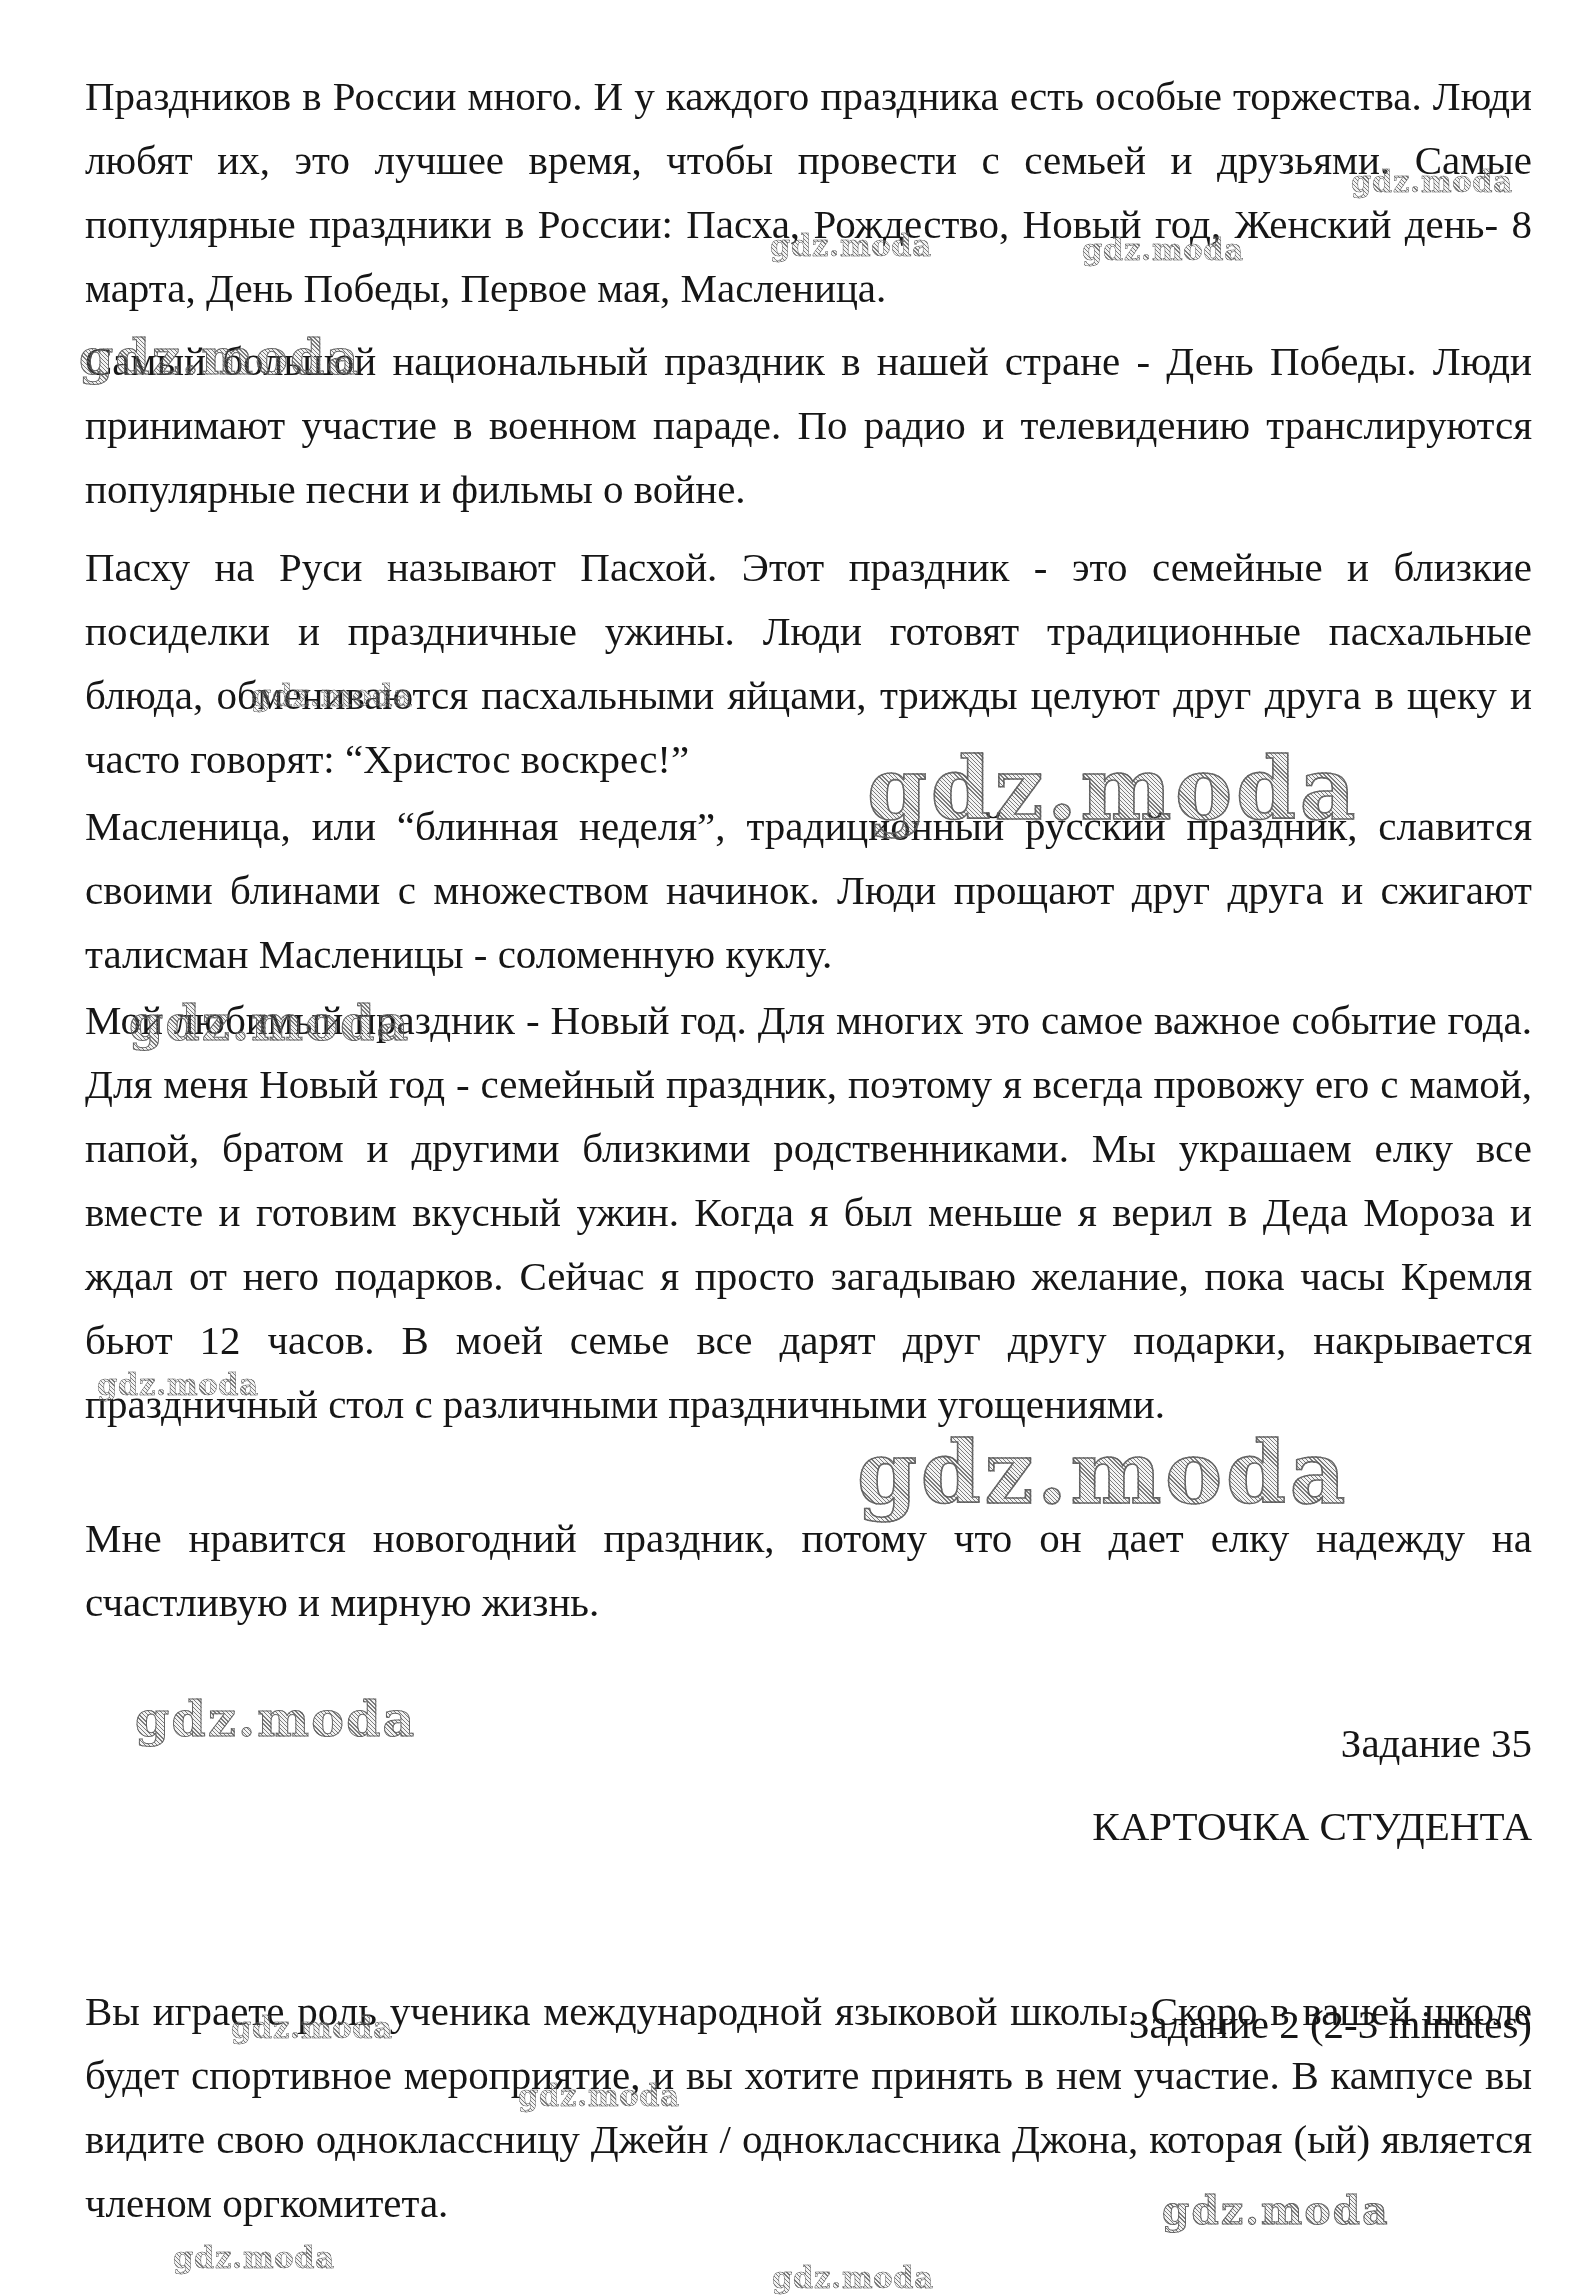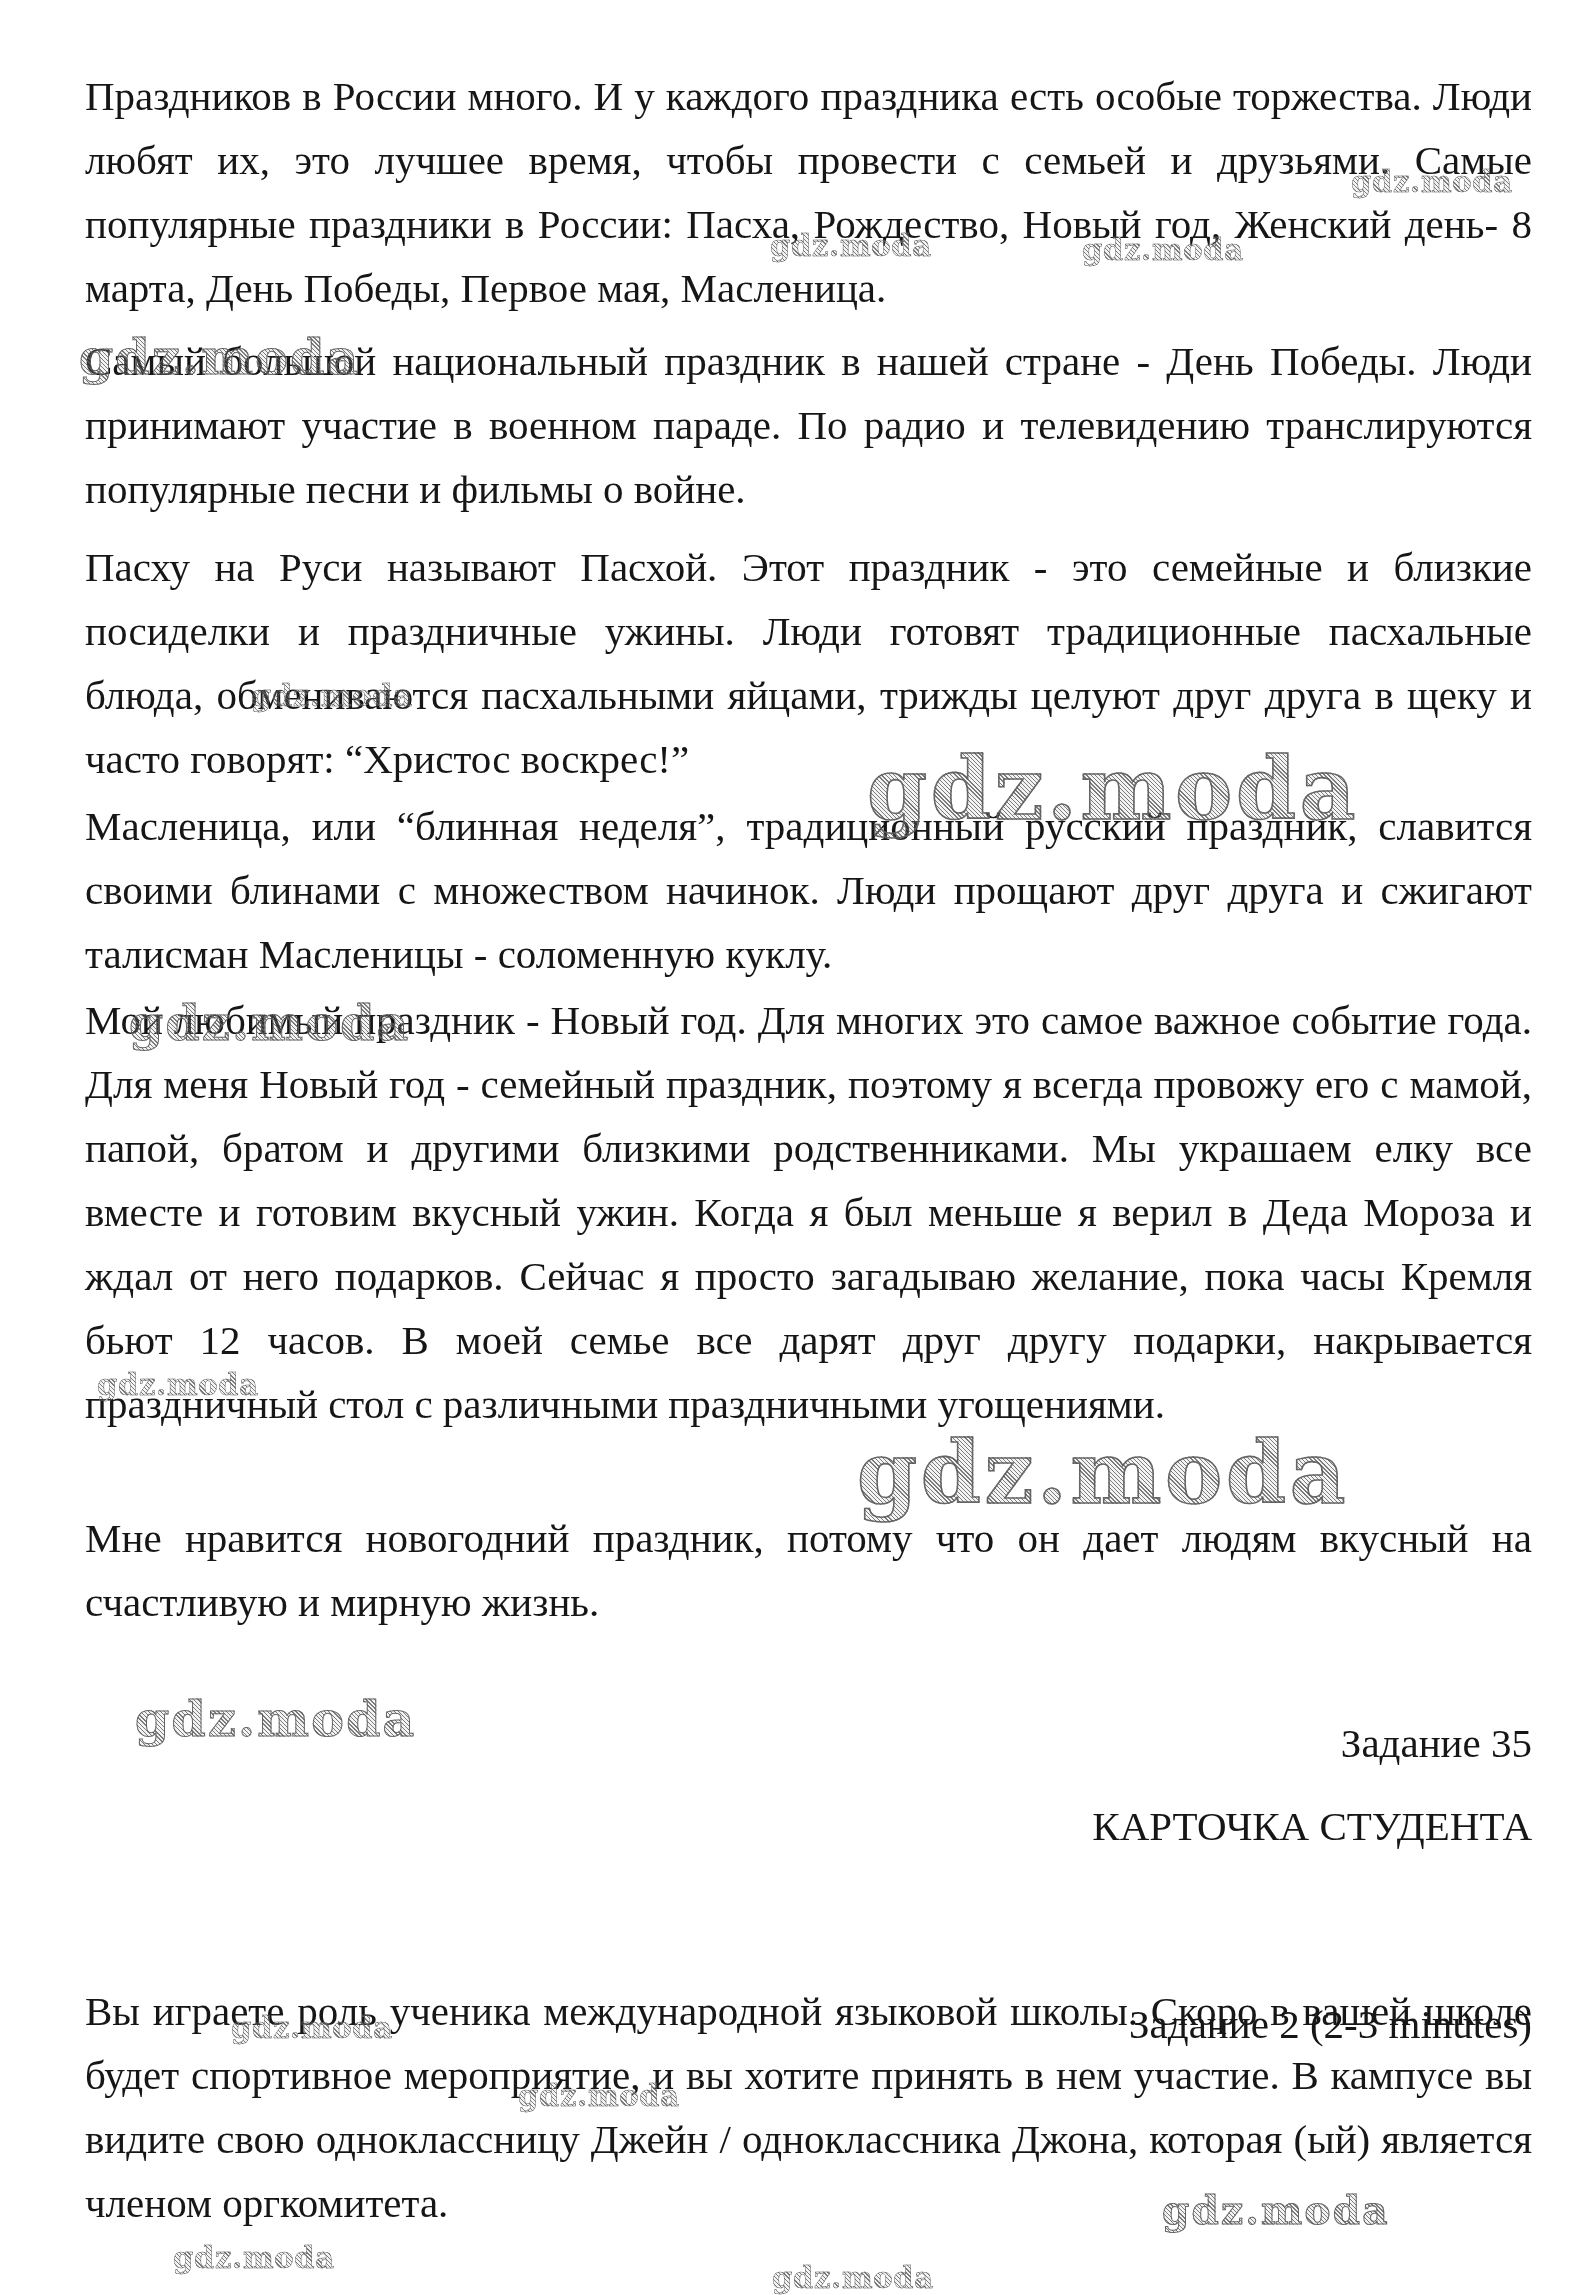--- a/index.html
+++ b/index.html
@@ -74,21 +74,21 @@
   <p class="block para" style="top:64px">Праздников в России много. И у каждого праздника есть особые торжества. Люди любят их, это лучшее время, чтобы провести с семьей и друзьями. Самые популярные праздники в России: Пасха, Рождество, Новый год, Женский день- 8 марта, День Победы, Первое мая, Масленица.</p>
 
   <p class="block para" style="top:329px">Самый большой национальный праздник в нашей стране - День Победы. Люди принимают участие в военном параде. По радио и телевидению транслируются популярные песни и фильмы о войне.</p>
 
   <p class="block para" style="top:535px">Пасху на Руси называют Пасхой. Этот праздник - это семейные и близкие посиделки и праздничные ужины. Люди готовят традиционные пасхальные блюда, обмениваются пасхальными яйцами, трижды целуют друг друга в щеку и часто говорят: “Христос воскрес!”</p>
 
   <p class="block para" style="top:794px">Масленица, или “блинная неделя”, традиционный русский праздник, славится своими блинами с множеством начинок. Люди прощают друг друга и сжигают талисман Масленицы - соломенную куклу.</p>
 
   <p class="block para" style="top:988px">Мой любимый праздник - Новый год. Для многих это самое важное событие года. Для меня Новый год - семейный праздник, поэтому я всегда провожу его с мамой, папой, братом и другими близкими родственниками. Мы украшаем елку все вместе и готовим вкусный ужин. Когда я был меньше я верил в Деда Мороза и ждал от него подарков. Сейчас я просто загадываю желание, пока часы Кремля бьют 12 часов. В моей семье все дарят друг другу подарки, накрывается праздничный стол с различными праздничными угощениями.</p>
 
-  <p class="block para" style="top:1506px">Мне нравится новогодний праздник, потому что он дает людям вкусный на счастливую и мирную жизнь.</p>
+  <p class="block para" style="top:1506px">Мне нравится новогодний праздник, потому что он дает елку надежду на счастливую и мирную жизнь.</p>
 
   <p class="block heading" style="top:1711px">Задание 35</p>
 
   <p class="block heading" style="top:1794px">КАРТОЧКА СТУДЕНТА</p>
 
   <p class="block heading" style="top:1992px">Задание 2 (2-3 minutes)</p>
 
   <p class="block para" style="top:1979px">Вы играете роль ученика международной языковой школы. Скоро в вашей школе будет спортивное мероприятие, и вы хотите принять в нем участие. В кампусе вы видите свою одноклассницу Джейн / одноклассника Джона, которая (ый) является членом оргкомитета.</p>
 </div>
 

